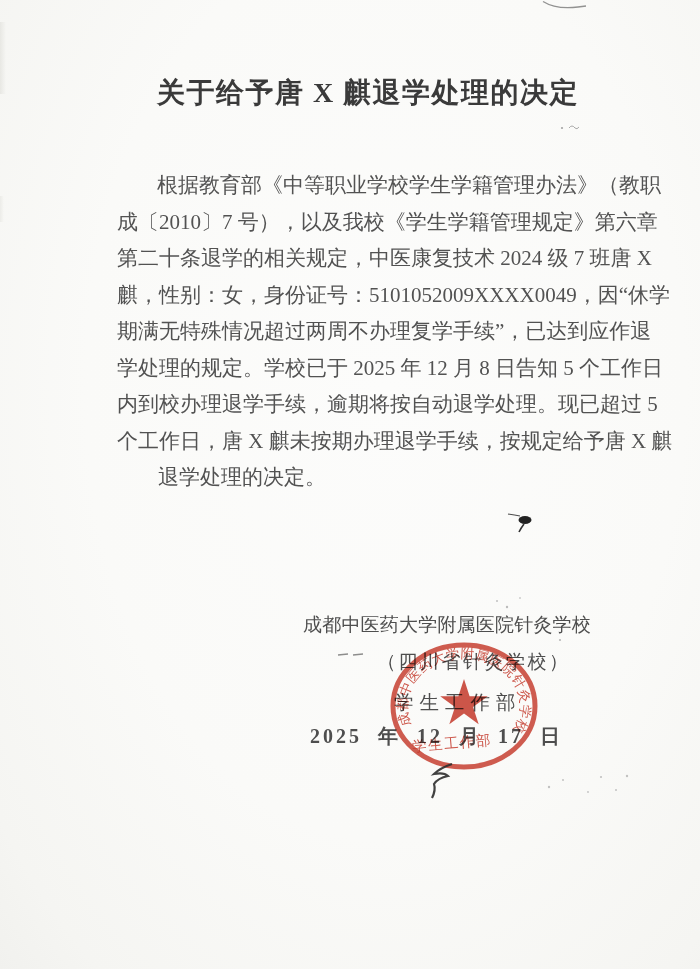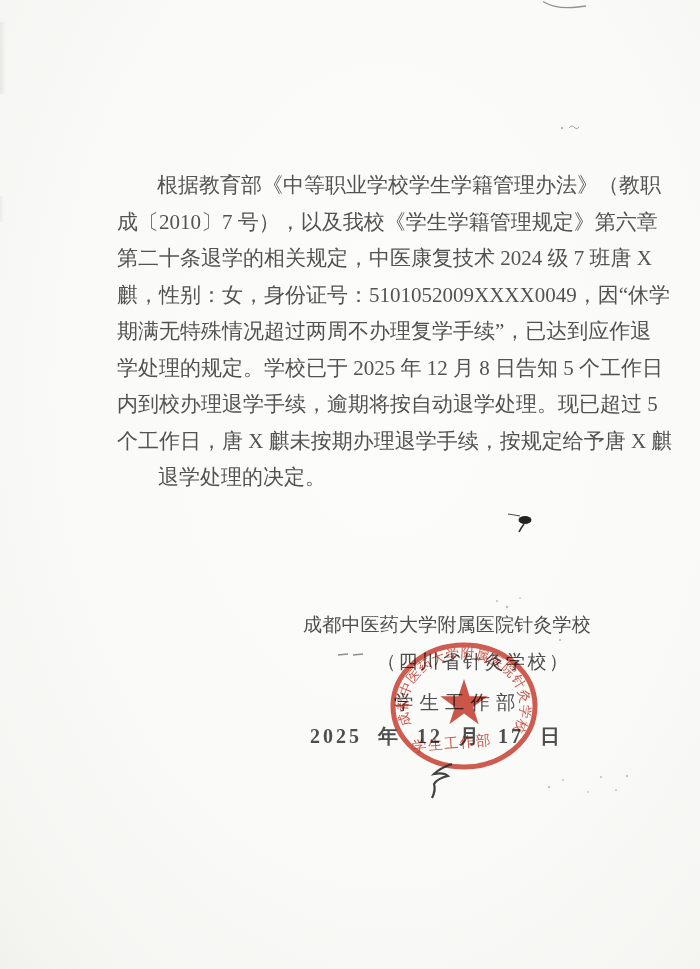--- a/index.html
+++ b/index.html
@@ -37,20 +37,21 @@
   .smudge-a{left:0;top:22px;width:6px;height:72px;
     background:linear-gradient(to right,#e0e0db,rgba(224,224,219,0));}
   .smudge-b{left:0;top:196px;width:4px;height:26px;
     background:linear-gradient(to right,#e6e6e1,rgba(230,230,225,0));}
 </style>
 </head>
 <body>
 
 <div class="page">
 
+  <div class="doc-title">关于给予唐 X 麒退学处理的决定</div>
 
   <div class="body-text">
     <div class="body-line indent">根据教育部《中等职业学校学生学籍管理办法》（教职</div>
     <div class="body-line">成〔2010〕7 号），以及我校《学生学籍管理规定》第六章</div>
     <div class="body-line">第二十条退学的相关规定，中医康复技术 2024 级 7 班唐 X</div>
     <div class="body-line">麒，性别：女，身份证号：5101052009XXXX0049，因“休学</div>
     <div class="body-line">期满无特殊情况超过两周不办理复学手续”，已达到应作退</div>
     <div class="body-line">学处理的规定。学校已于 2025 年 12 月 8 日告知 5 个工作日</div>
     <div class="body-line">内到校办理退学手续，逾期将按自动退学处理。现已超过 5</div>
     <div class="body-line">个工作日，唐 X 麒未按期办理退学手续，按规定给予唐 X 麒</div>

